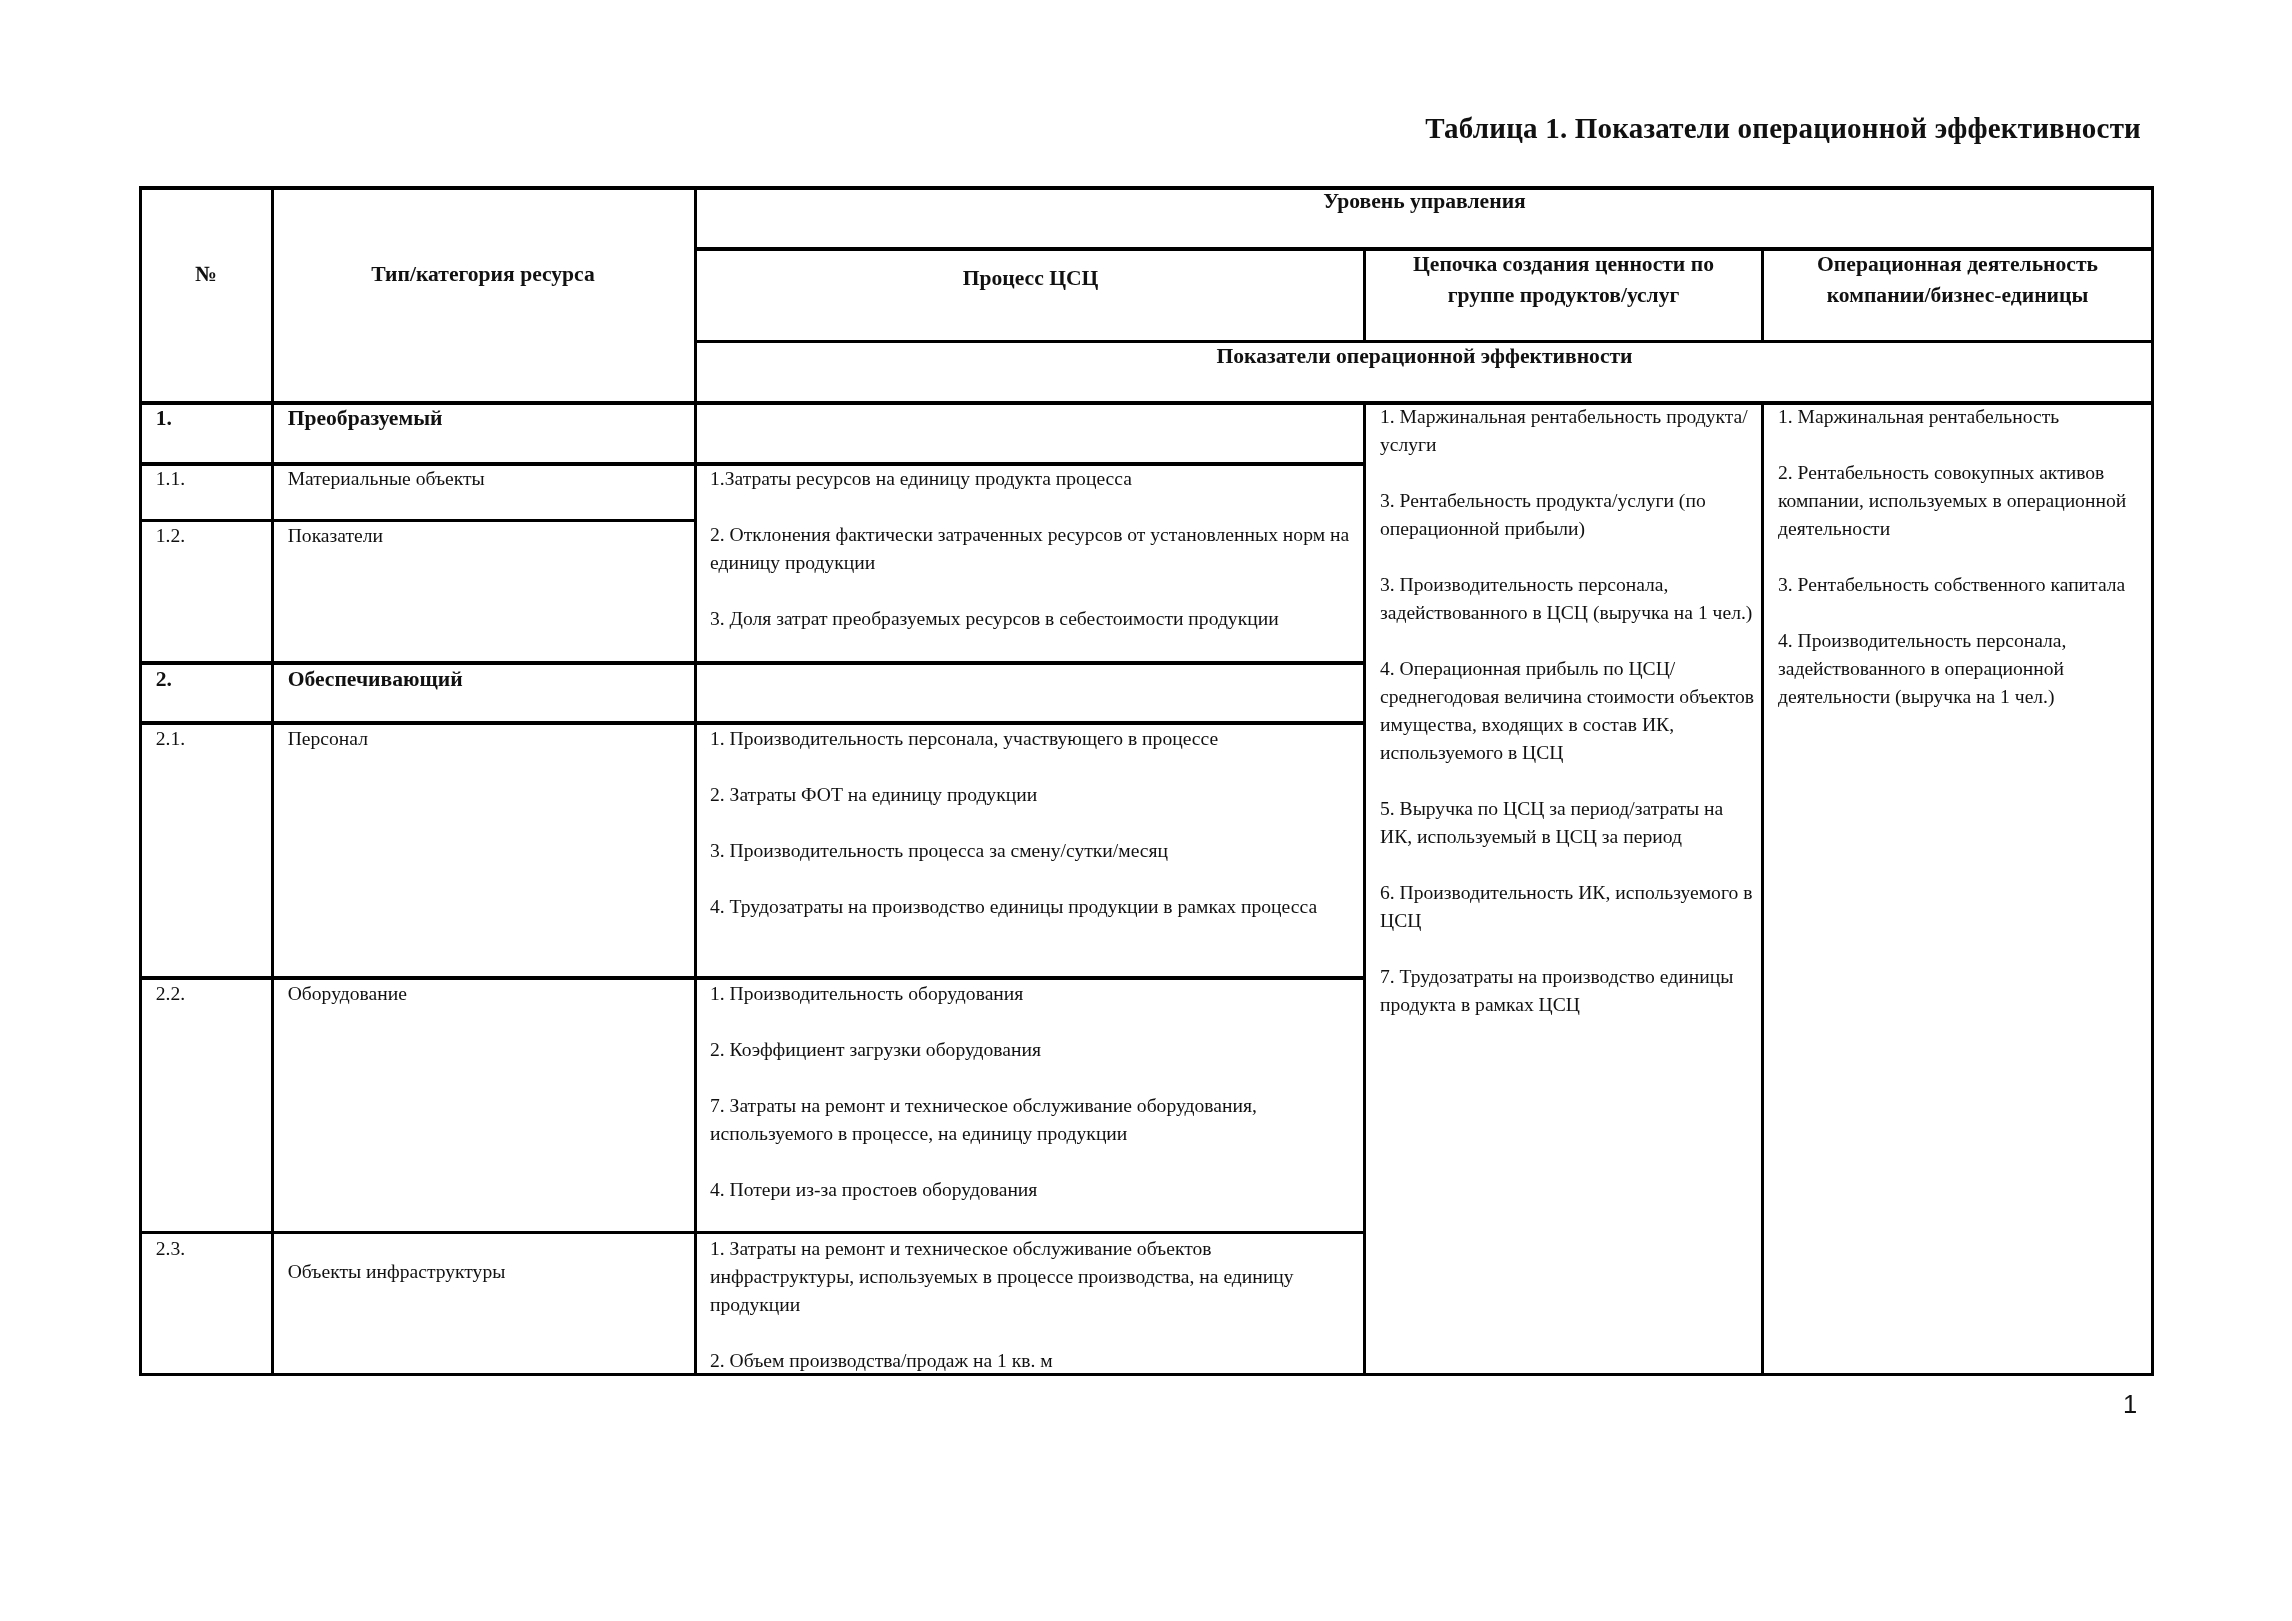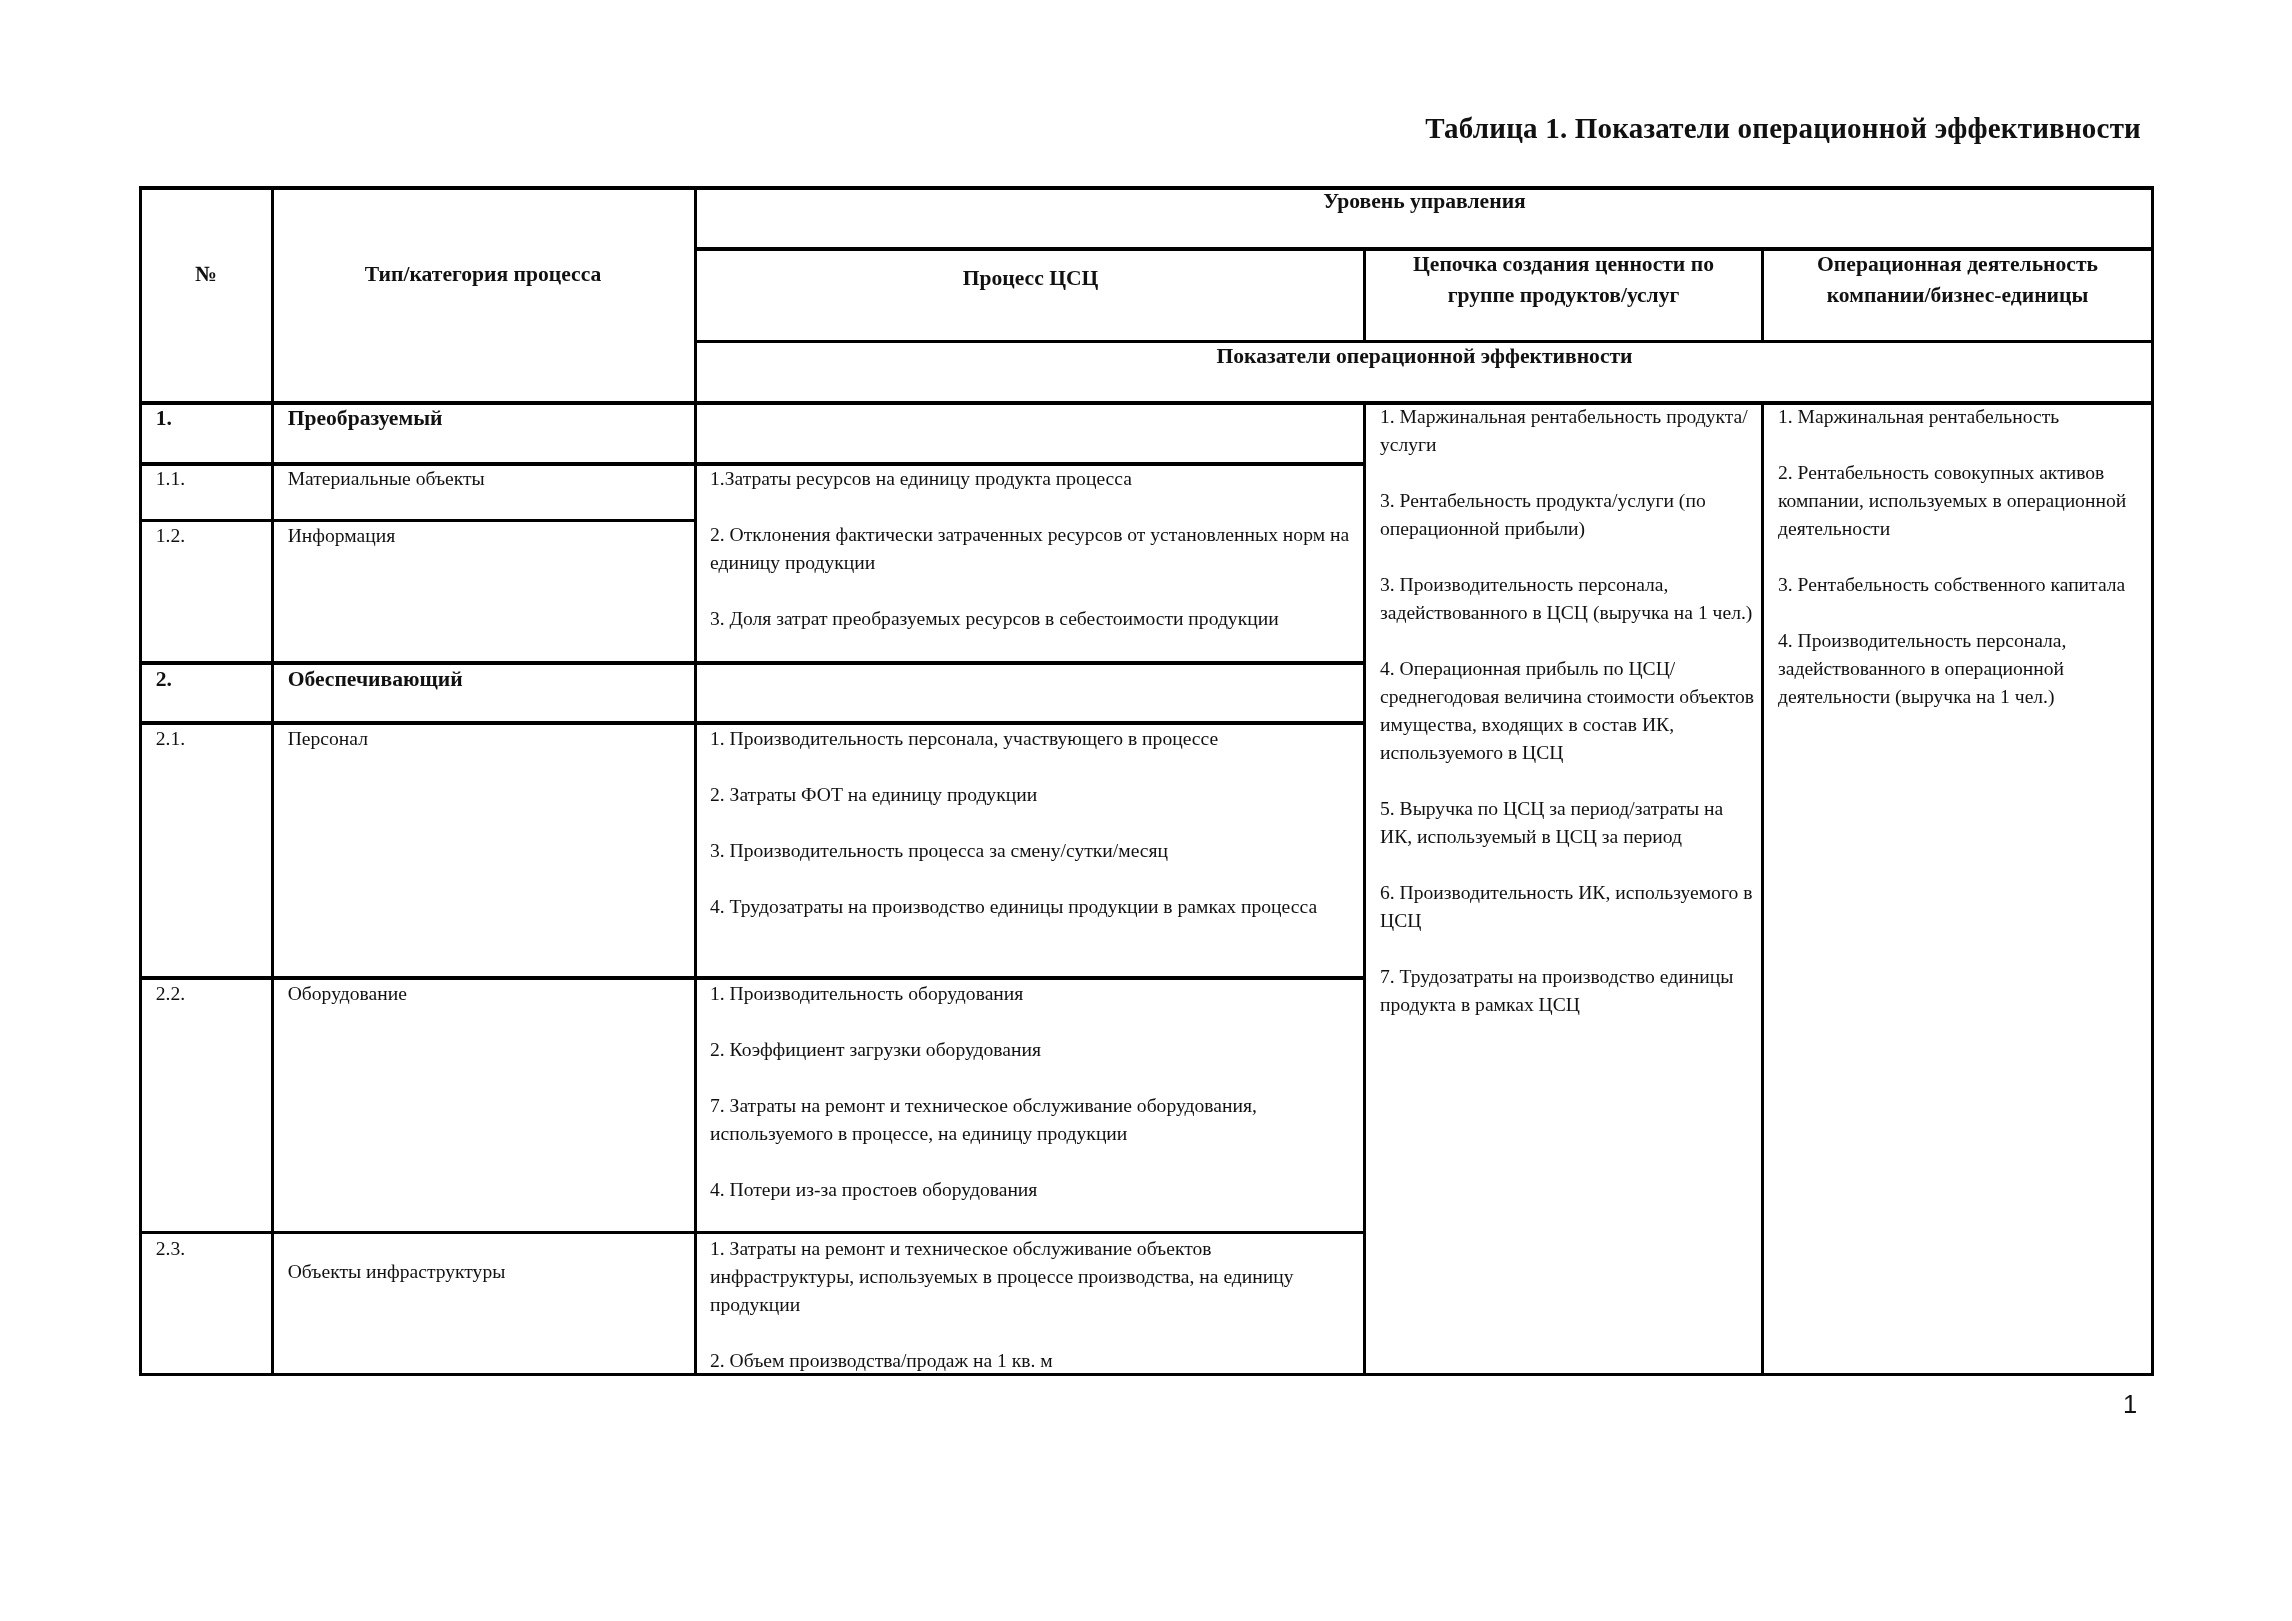--- a/index.html
+++ b/index.html
@@ -45,21 +45,21 @@
   <div class="hline" style="left:139px; top:519px; width:558px;"></div>
   <div class="hline" style="left:139px; top:661px; width:1227px; height:3.9px;"></div>
   <div class="hline" style="left:139px; top:721px; width:1227px; height:3.9px;"></div>
   <div class="hline" style="left:139px; top:976px; width:1227px; height:3.9px;"></div>
   <div class="hline" style="left:139px; top:1231px; width:1227px; height:2.9px;"></div>
 
   <div class="cell hdr" style="left:142px; top:259px; width:128px;">
     <span>№</span>
   </div>
   <div class="cell hdr" style="left:273px; top:259px; width:420px;">
-    <span>Тип/категория процесса</span>
+    <span>Тип/категория ресурса</span>
   </div>
   <div class="cell hdr" style="left:697px; top:186px; width:1455px;">
     <span>Уровень управления</span>
   </div>
   <div class="cell hdr" style="left:697px; top:263px; width:667px;">
     <span>Процесс ЦСЦ</span>
   </div>
   <div class="cell hdr" style="left:1366px; top:249px; width:395px; padding:0 13.7px;">
     <span>Цепочка создания ценности по группе продуктов/услуг</span>
   </div>
@@ -70,21 +70,21 @@
     <span>Показатели операционной эффективности</span>
   </div>
 
   <div class="cell num b" style="left:142px; top:404px;">1.</div>
   <div class="cell cat b" style="left:273px; top:404px;">Преобразуемый</div>
 
   <div class="cell num" style="left:142px; top:465px;">1.1.</div>
   <div class="cell cat" style="left:273px; top:465px;">Материальные объекты</div>
 
   <div class="cell num" style="left:142px; top:522px;">1.2.</div>
-  <div class="cell cat" style="left:273px; top:522px;">Информация</div>
+  <div class="cell cat" style="left:273px; top:522px;">Показатели</div>
 
   <div class="cell ind" style="left:710px; top:465px; width:652px;">
     <p>1.Затраты ресурсов на единицу продукта процесса</p>
     <p>2. Отклонения фактически затраченных ресурсов от установленных норм на единицу продукции</p>
     <p>3. Доля затрат преобразуемых ресурсов в себестоимости продукции</p>
   </div>
 
   <div class="cell num b" style="left:142px; top:665px;">2.</div>
   <div class="cell cat b" style="left:273px; top:665px;">Обеспечивающий</div>
 

